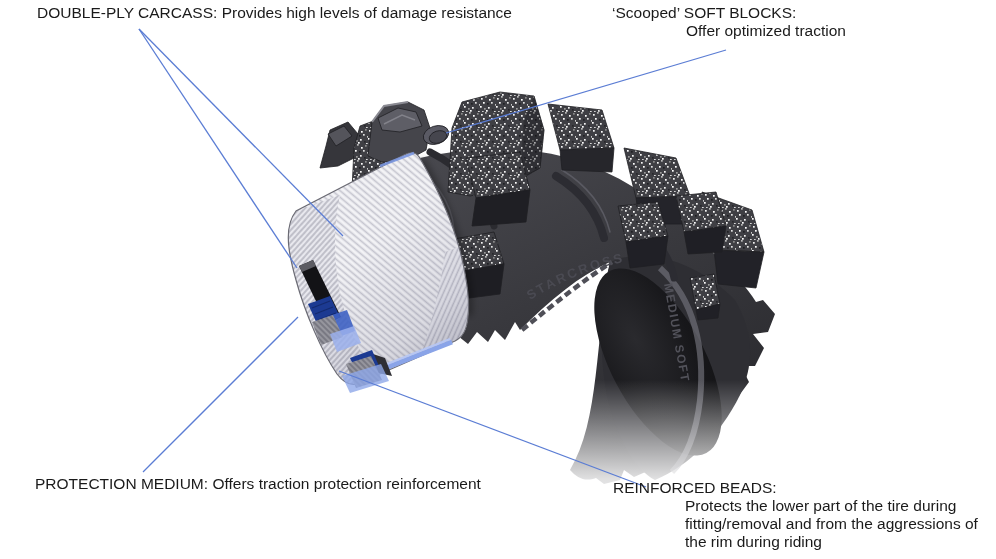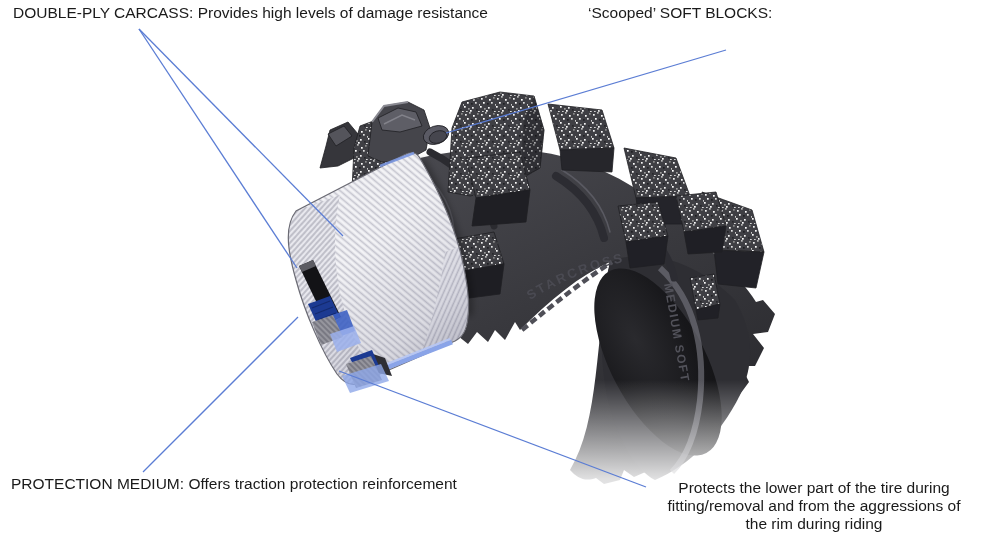--- a/index.html
+++ b/index.html
@@ -1,31 +1,31 @@
 <!DOCTYPE html>
 <html><head>
 <meta charset="utf-8">
 <style>
   html,body{margin:0;padding:0;background:#fff;}
   .stage{
     position:relative;width:996px;height:559px;background:#fff;overflow:hidden;
     font-family:"Liberation Sans",sans-serif;color:#1a1a1a;
   }
   .stage svg{position:absolute;left:0;top:0;}
-  .callout{position:absolute;font-size:15.5px;line-height:18px;color:#1a1a1a;}
+  .callout{position:absolute;font-size:15.5px;line-height:18px;color:#1a1a1a;margin-left:24px;}
   .callout .lbl{display:inline;}
   .callout .desc{display:inline;}
   .callout.block .lbl{display:block;}
   .callout.block .desc{display:block;}
   #co-carcass{left:13px;top:4px;white-space:nowrap;}
   #co-tread{left:588px;top:4px;}
   #co-tread .desc{padding-left:74px;}
   #co-protection{left:11px;top:475px;white-space:nowrap;}
   #co-beads{left:589px;top:479px;width:380px;}
-  #co-beads .desc{padding-left:72px;width:306px;text-align:center;}
+  #co-beads .desc{padding-left:72px;width:306px;}
 </style>
 </head>
 <body>
 
 <div class="stage">
 
 <svg width="996" height="559" viewBox="0 0 996 559">
   <defs>
     <linearGradient id="bodyGrad" x1="0.2" y1="0" x2="0.9" y2="1">
       <stop offset="0" stop-color="#4a4a50"></stop>
@@ -242,24 +242,26 @@
   </g>
 </svg>
 
 <div class="callout" id="co-carcass">
   <span class="lbl">DOUBLE-PLY CARCASS:</span>
   <span class="desc">Provides high levels of damage resistance</span>
 </div>
 
 <div class="callout block" id="co-tread">
   <span class="lbl">‘Scooped’ SOFT BLOCKS:</span>
+  <span class="desc">Offer optimized traction</span>
 </div>
 
 <div class="callout" id="co-protection">
   <span class="lbl">PROTECTION MEDIUM:</span>
   <span class="desc">Offers traction protection reinforcement</span>
 </div>
 
 <div class="callout block" id="co-beads">
+  <span class="lbl">REINFORCED BEADS:</span>
   <span class="desc">Protects the lower part of the tire during fitting/removal and from the aggressions of the rim during riding</span>
 </div>
 
 </div>
 
 </body></html>

